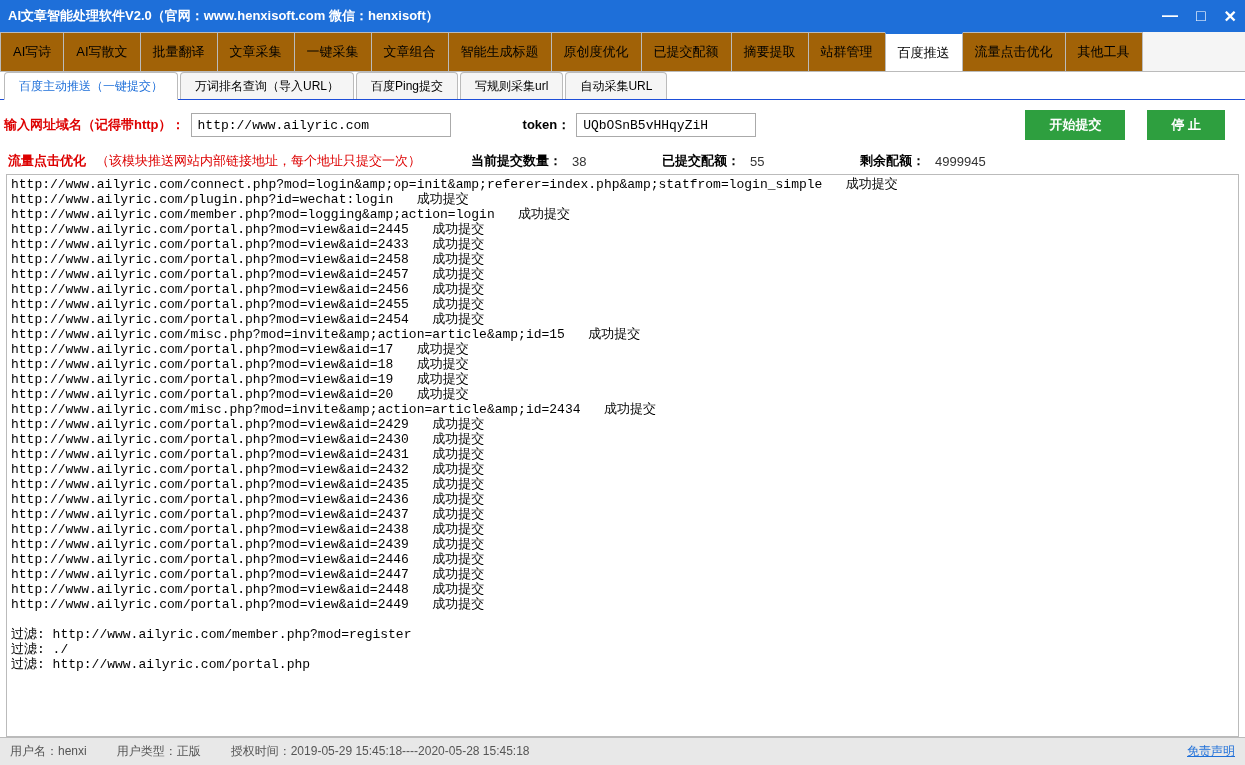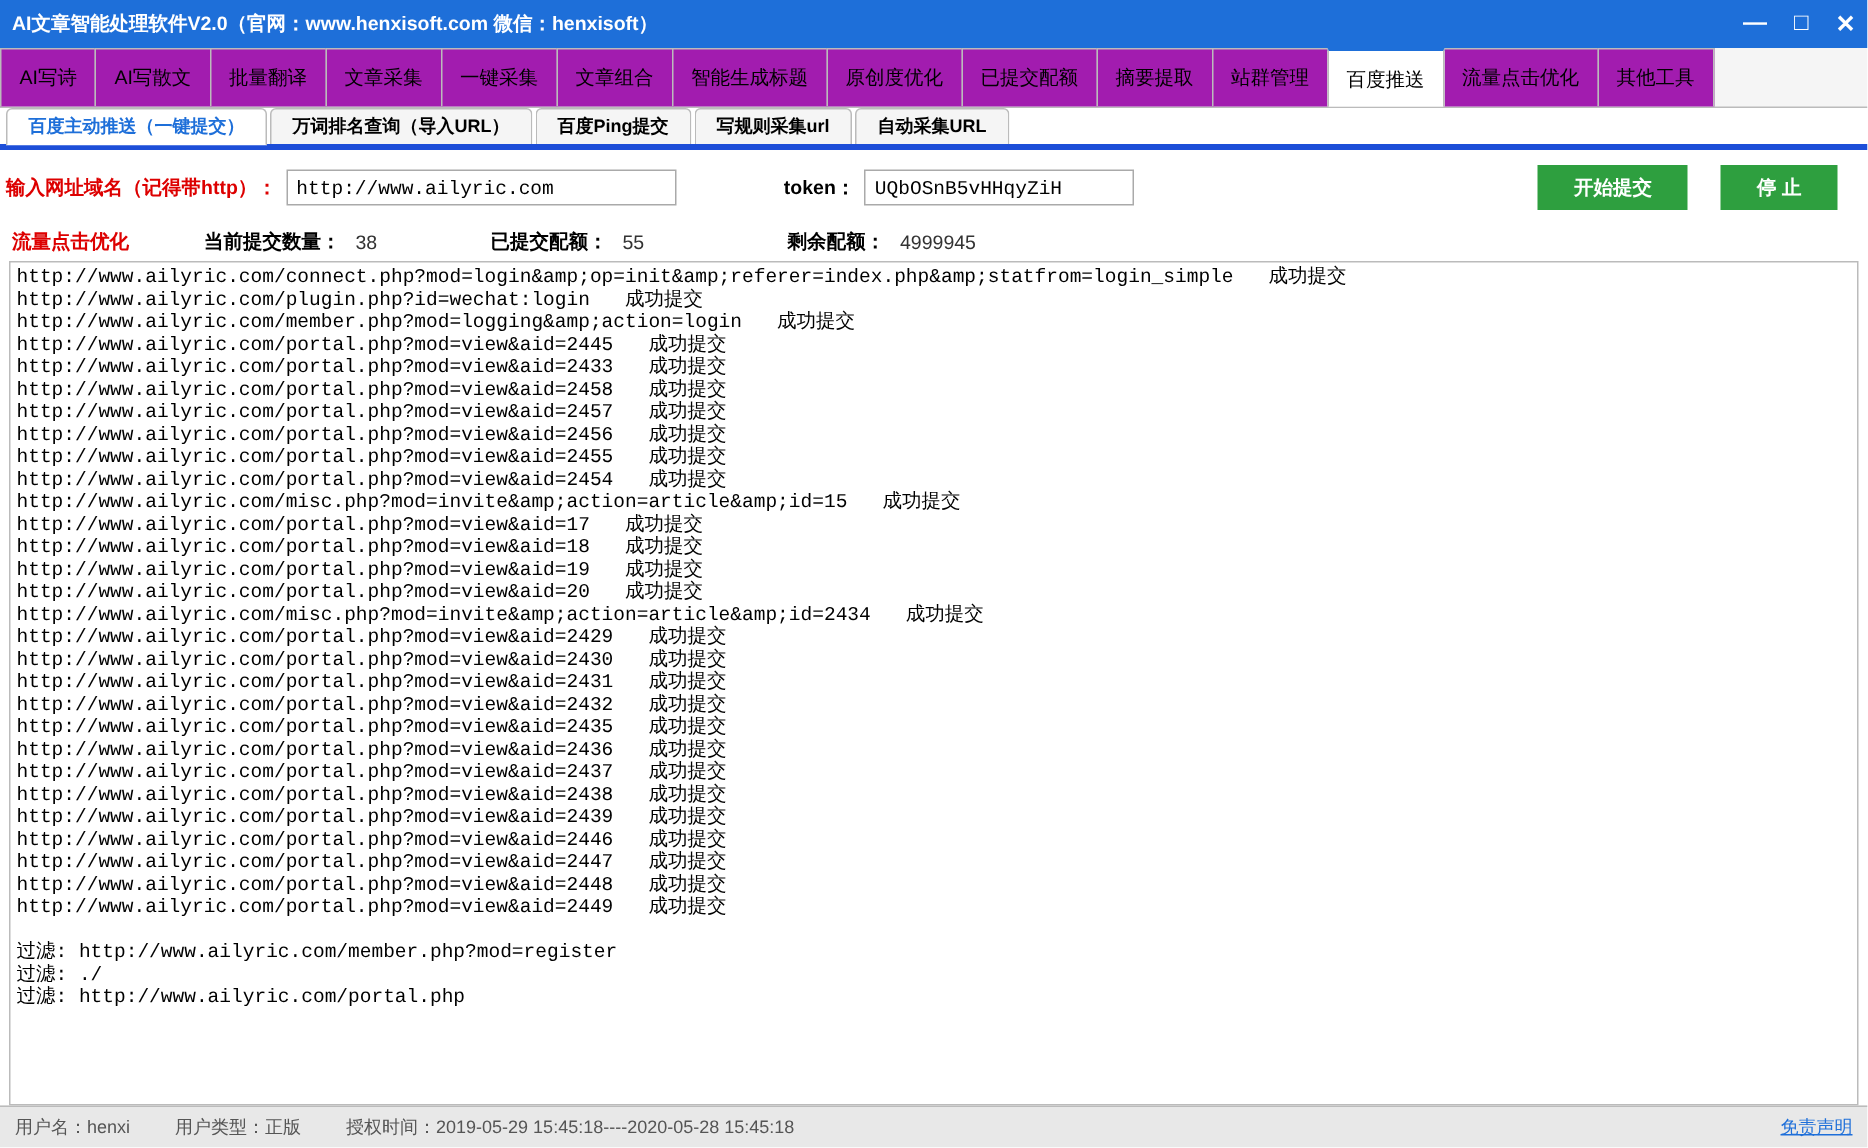--- a/index.html
+++ b/index.html
@@ -31,39 +31,38 @@
   border-bottom: 1px solid #bbb;
   background: #f5f5f5;
   height: 40px;
 }
 .main-tab {
   padding: 0 12px;
   display: flex;
   align-items: center;
   border: 1px solid #bbb;
   border-bottom: none;
-  background: #a21caf;
+  background: #a16207;
   cursor: pointer;
   font-size: 13px;
   margin-right: -1px;
   white-space: nowrap;
 }
 .main-tab.active {
   background: #fff;
   border-top: 2px solid #1e6fd9;
   position: relative;
   z-index: 1;
 }
 .sub-tabs {
   display: flex;
   height: 28px;
-  border-bottom: 4px solid #1d4ed8;
+  border-bottom: 1px solid #1d4ed8;
   padding-left: 4px;
   background: #fff;
-  font-weight: bold;
 }
 .sub-tab {
   padding: 0 14px;
   display: flex;
   align-items: center;
   border: 1px solid #bbb;
   border-bottom: none;
   border-radius: 4px 4px 0 0;
   background: #f5f5f5;
   cursor: pointer;
@@ -187,20 +186,21 @@
   <input class="text-input token-input" value="UQbOSnB5vHHqyZiH" style="">
   <span style="flex:1"></span>
   <button class="btn">开始提交</button>
   <span style="width:10px"></span>
   <button class="btn">停  止</button>
   <span style="width:10px"></span>
 </div>
 
 <div class="stats-row">
   <span class="stats-label">流量点击优化</span>
+  <span class="stats-sub">（该模块推送网站内部链接地址，每个地址只提交一次）</span>
   <span style="width:30px"></span>
   <span class="stats-key">当前提交数量：</span>
   <span class="stats-val">38</span>
   <span style="width:20px"></span>
   <span class="stats-key">已提交配额：</span>
   <span class="stats-val">55</span>
   <span style="width:40px"></span>
   <span class="stats-key">剩余配额：</span>
   <span class="stats-val">4999945</span>
 </div>

